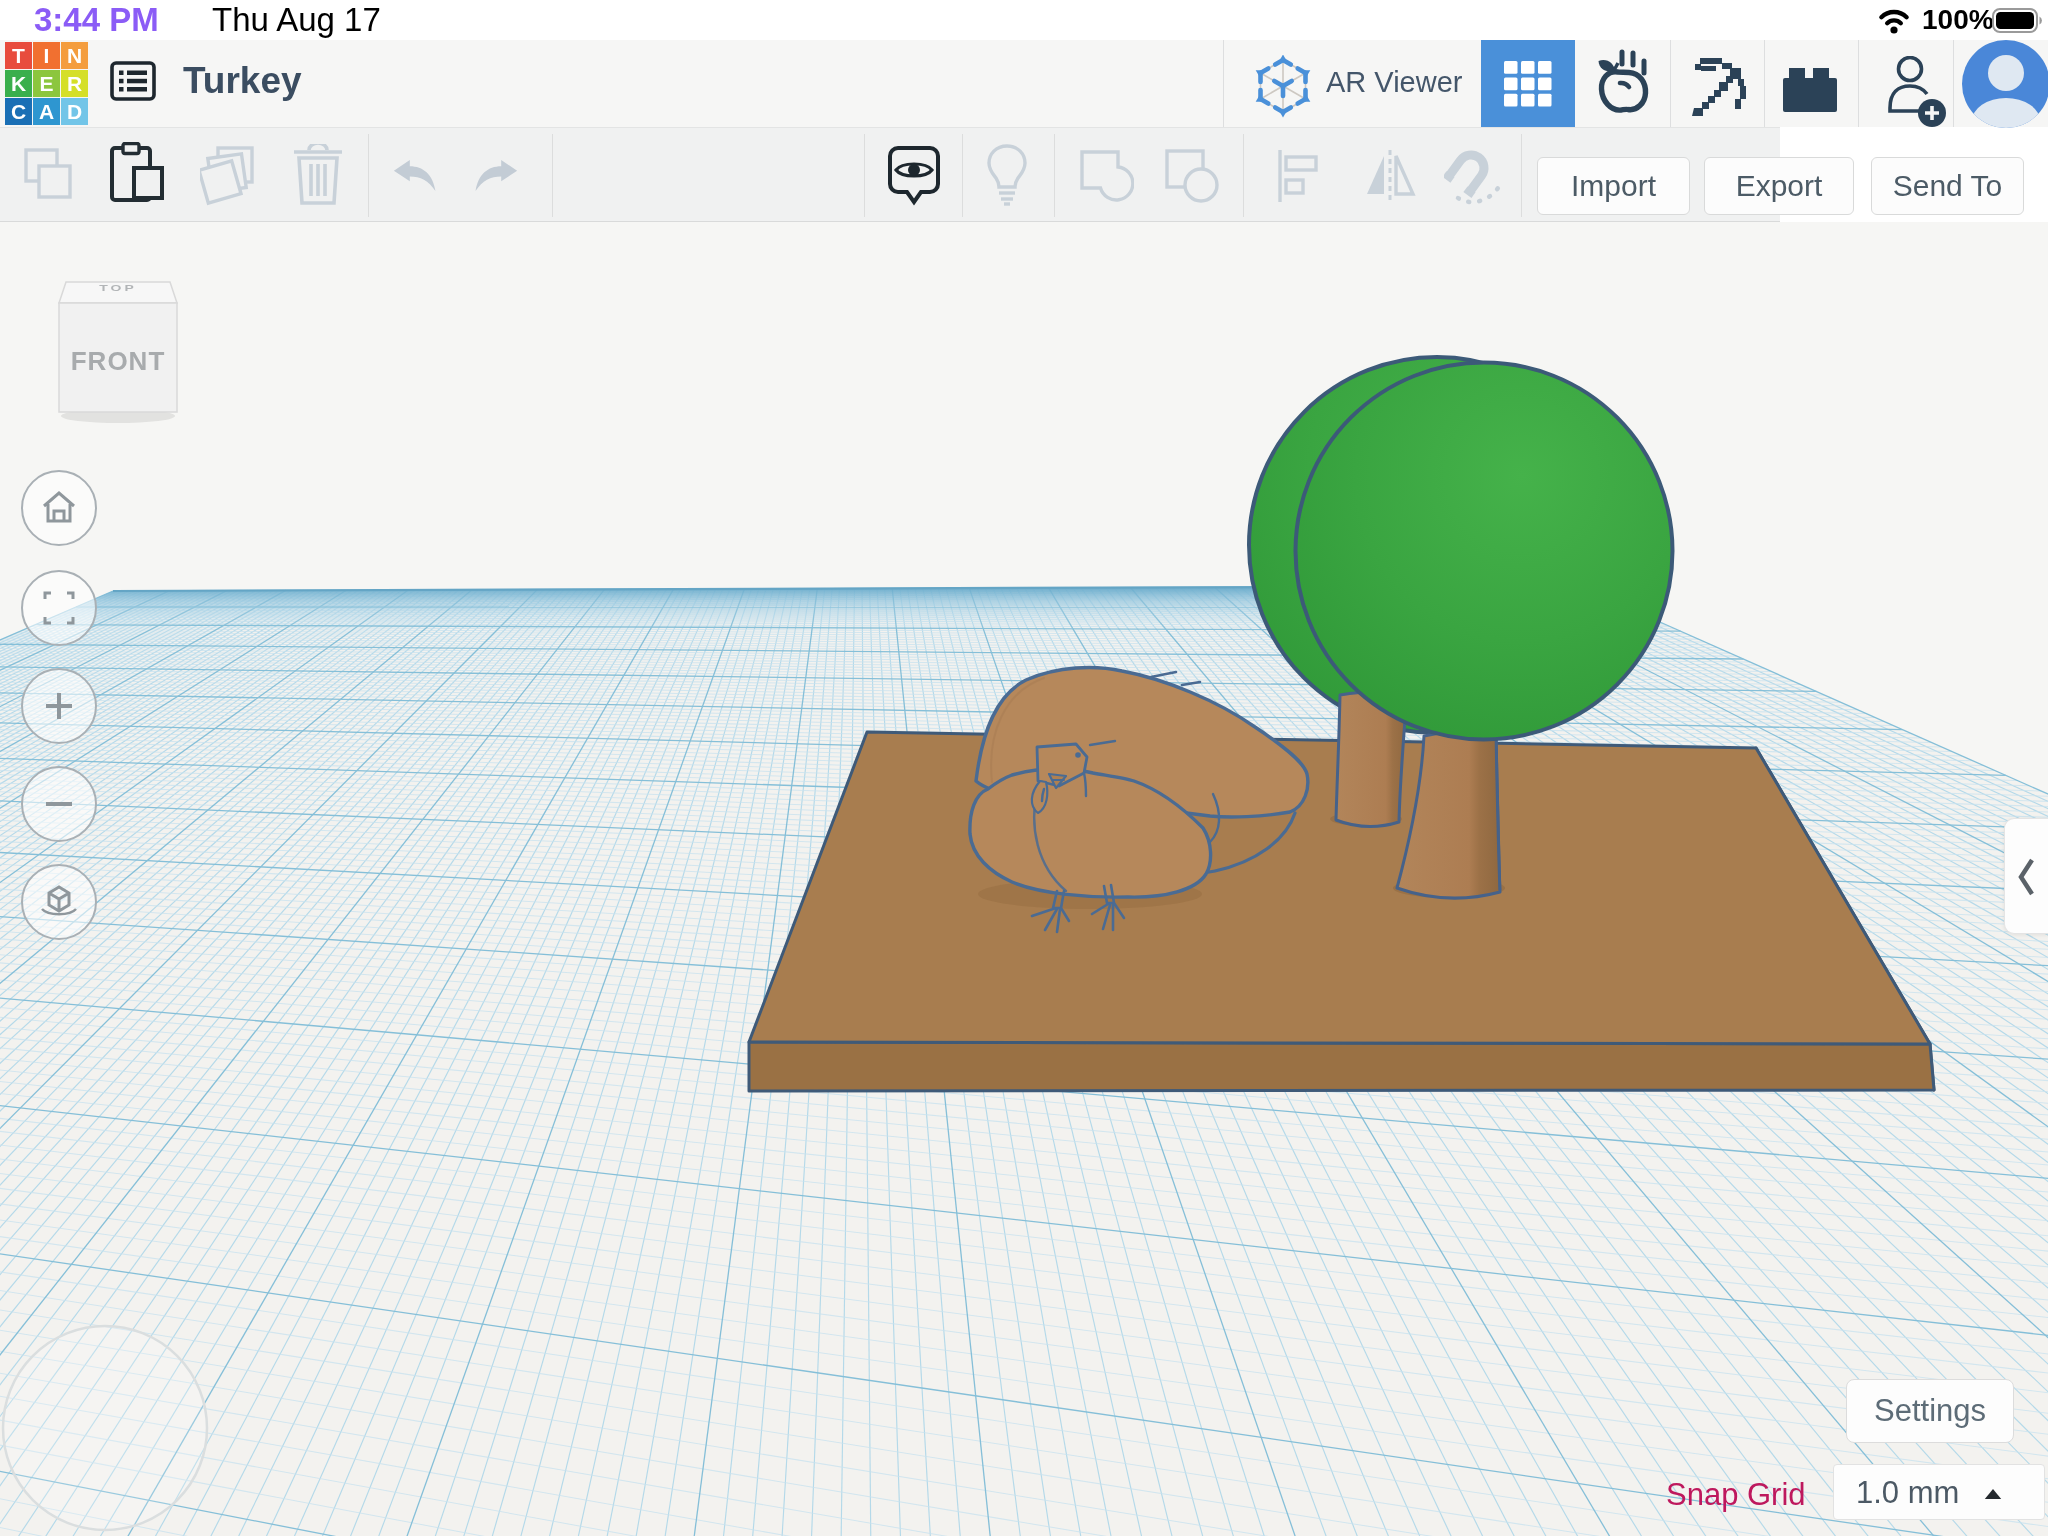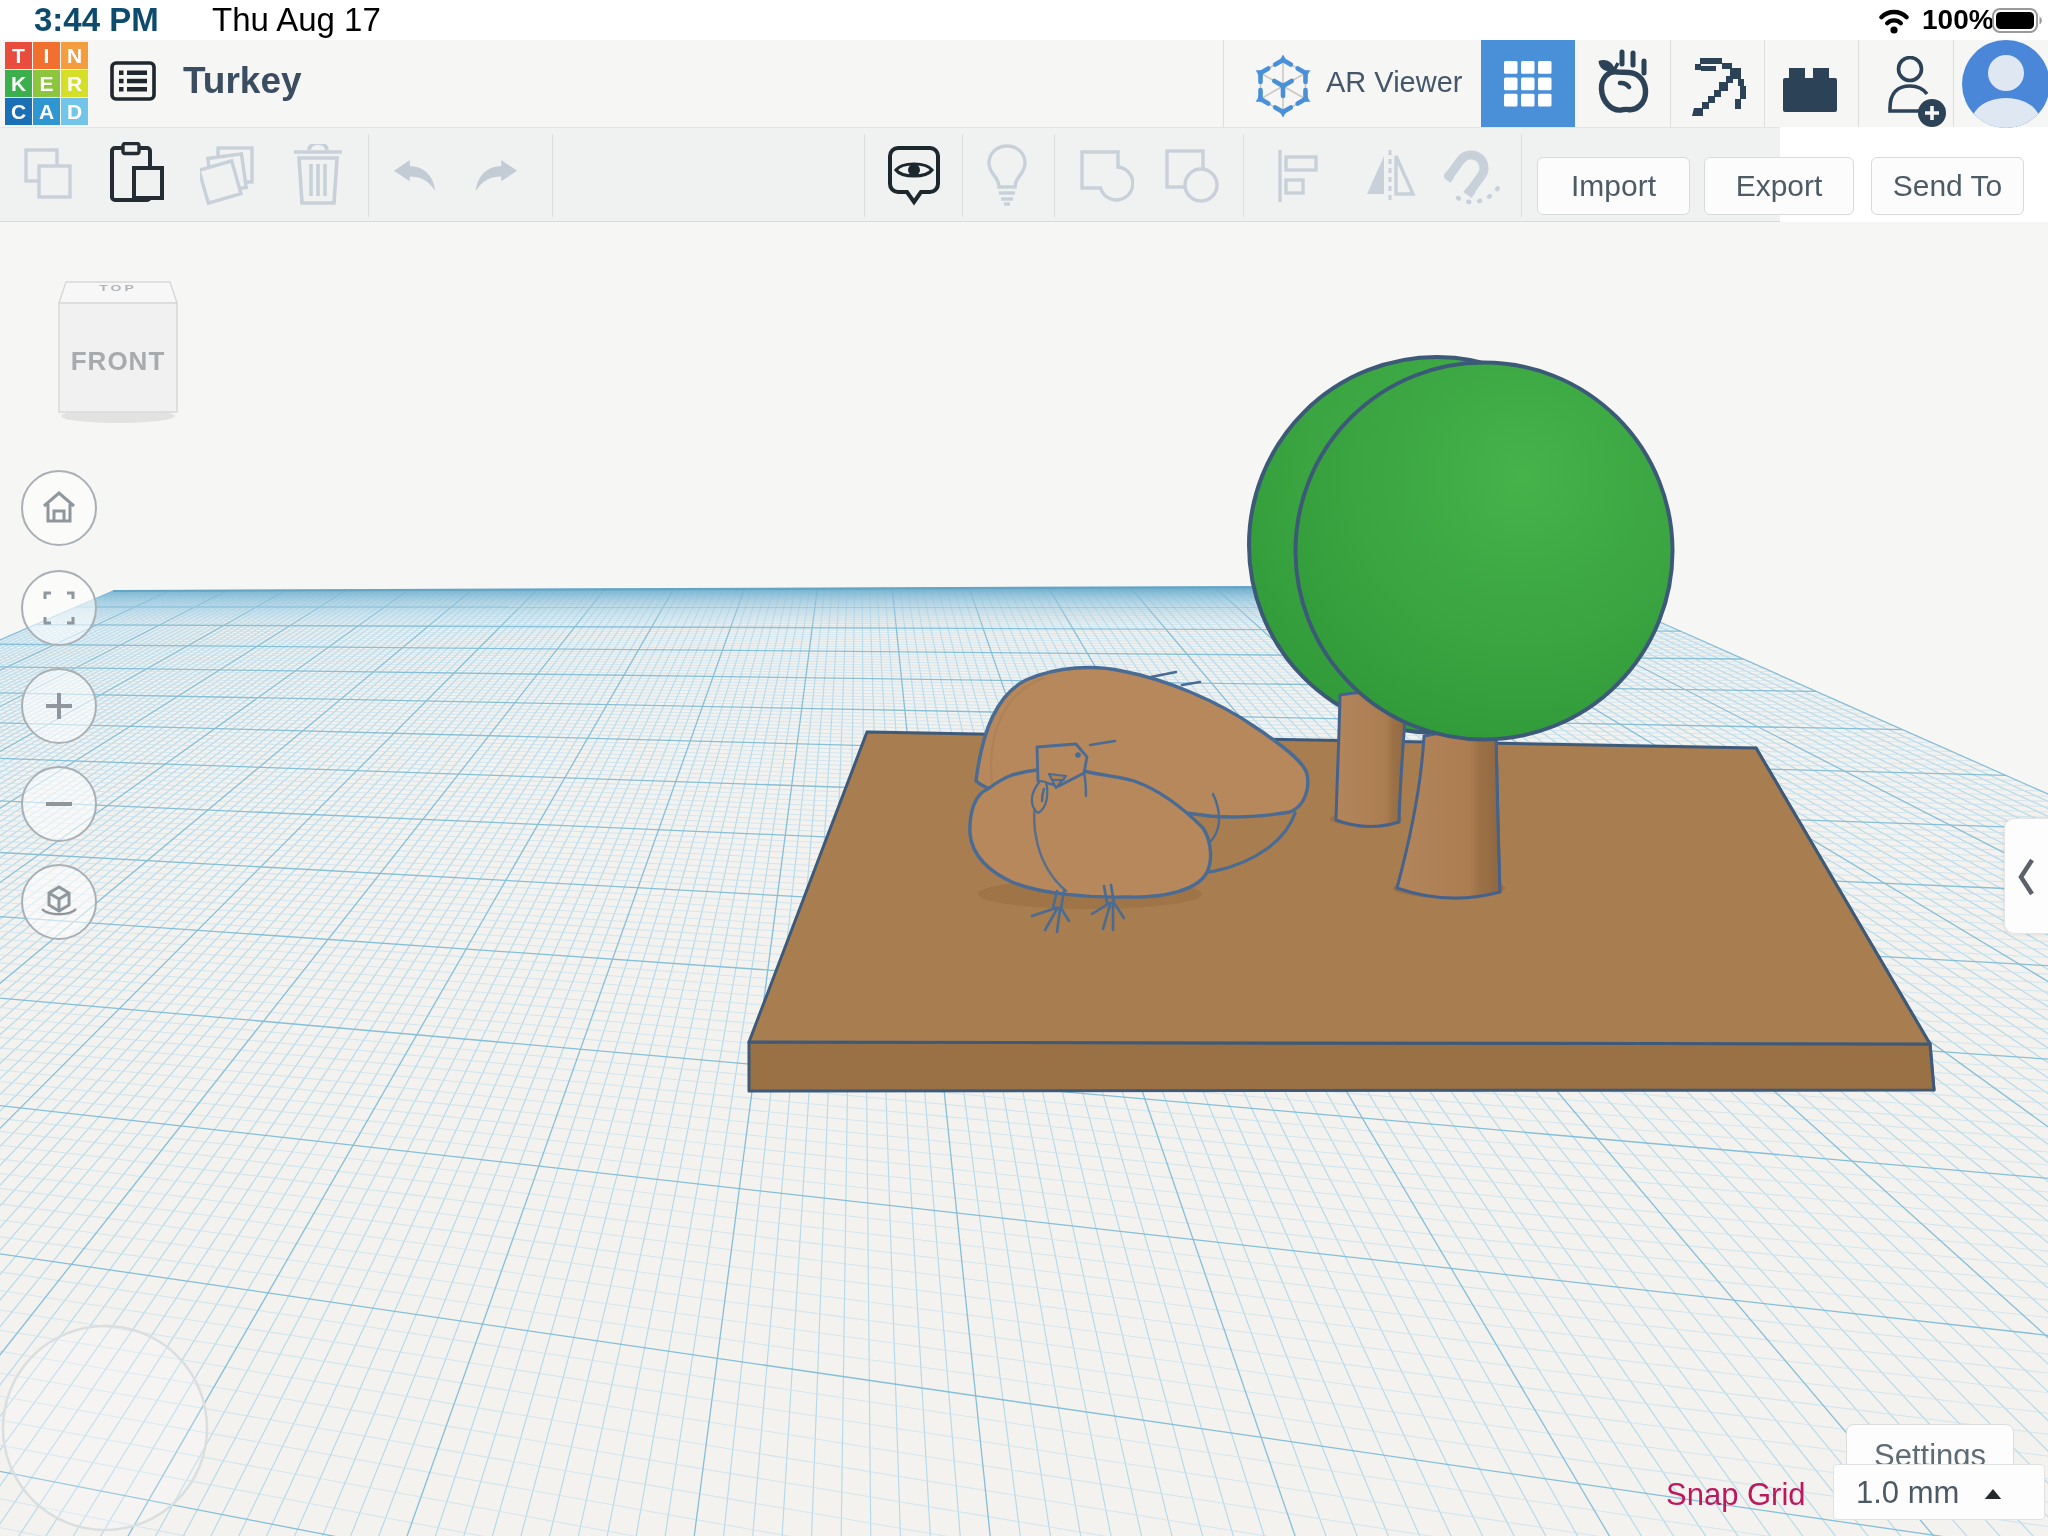--- a/index.html
+++ b/index.html
@@ -6,21 +6,21 @@
 #statusbar{left:0;top:0;width:2048px;height:40px;background:#fff}
 #header{left:0;top:40px;width:2048px;height:87px;background:#f6f6f5}
 #toolbar{left:0;top:127px;width:1780px;height:95px;background:#f0f1f1;border-top:1px solid #e3e4e4;border-bottom:1px solid #d9dada}
 #canvas{left:0;top:222px;width:2048px;height:1314px}
 .sep2{position:absolute;top:6px;height:83px;width:1px;background:#dcdddd}
 .sepH{position:absolute;top:0;height:87px;width:1px;background:#dddedf}
 .btn{position:absolute;top:29px;height:58px;background:#fcfcfc;border:1px solid #d9dada;border-radius:6px;color:#4c5b66;font-size:30px;display:flex;align-items:center;justify-content:center}
 </style></head><body>
 
 <div class="abs" id="statusbar">
- <div class="abs" style="left:34px;top:1px;font-size:33px;font-weight:bold;color:#0c4a6e">3:44 PM</div>
+ <div class="abs" style="left:34px;top:1px;font-size:33px;font-weight:bold;color:#8b5cf6">3:44 PM</div>
  <div class="abs" style="left:212px;top:1px;font-size:33px;font-weight:normal;color:#000">Thu Aug 17</div>
  <svg class="abs" style="left:1876px;top:7px" width="36" height="27" viewBox="0 0 36 27">
    <circle cx="18" cy="23" r="3.6" fill="#000"></circle>
    <path d="M11.2 16.2 A9.6 9.6 0 0 1 24.8 16.2" fill="none" stroke="#000" stroke-width="4.4" stroke-linecap="round"></path>
    <path d="M5.4 10.2 A17.8 17.8 0 0 1 30.6 10.2" fill="none" stroke="#000" stroke-width="4.4" stroke-linecap="round"></path>
  </svg>
  <div class="abs" style="left:1922px;top:4px;font-size:28px;font-weight:bold;color:#000">100%</div>
  <svg class="abs" style="left:1992px;top:8px" width="52" height="25" viewBox="0 0 52 25">
    <rect x="1" y="1" width="44" height="23" rx="7" fill="none" stroke="#9a9a9a" stroke-width="2"></rect>
    <rect x="4" y="4" width="38" height="17" rx="4.5" fill="#000"></rect>
@@ -669,19 +669,19 @@
 </g>
 
 <circle cx="105" cy="1206" r="102" fill="#ffffff" fill-opacity="0.18" stroke="#dadedf" stroke-width="2.5"></circle>
 </svg>
 
 <div class="abs" style="left:2004px;top:818px;width:46px;height:116px;background:#fdfdfd;border:1px solid #e4e4e4;border-right:none;border-radius:10px 0 0 10px;box-shadow:0 1px 4px rgba(0,0,0,0.08)">
  <svg class="abs" style="left:12px;top:38px" width="18" height="40" viewBox="0 0 18 40">
   <path d="M15 3 L4 20 L15 37" fill="none" stroke="#5b6269" stroke-width="4.5"></path>
  </svg>
 </div>
-<div class="abs" style="left:1846px;top:1424px;width:168px;height:64px;background:#fdfdfd;border:1px solid #dcdcdc;border-radius:8px;color:#5d6c77;font-size:31px;display:flex;align-items:center;justify-content:center">Settings</div>
+<div class="abs" style="left:1846px;top:1379px;width:168px;height:64px;background:#fdfdfd;border:1px solid #dcdcdc;border-radius:8px;color:#5d6c77;font-size:31px;display:flex;align-items:center;justify-content:center">Settings</div>
 <div class="abs" style="left:1666px;top:1477px;font-size:31px;color:#be185d">Snap Grid</div>
 <div class="abs" style="left:1833px;top:1464px;width:212px;height:56px;background:#fdfdfd;border:1px solid #e2e2e2;border-radius:4px">
  <div class="abs" style="left:22px;top:10px;font-size:31px;color:#4c5965">1.0 mm</div>
  <svg class="abs" style="left:150px;top:23px" width="18" height="12" viewBox="0 0 22 14">
       <path d="M11 1 L21 13 L1 13 Z" fill="#24292e"></path>
     </svg>
 </div>
 </body></html>

